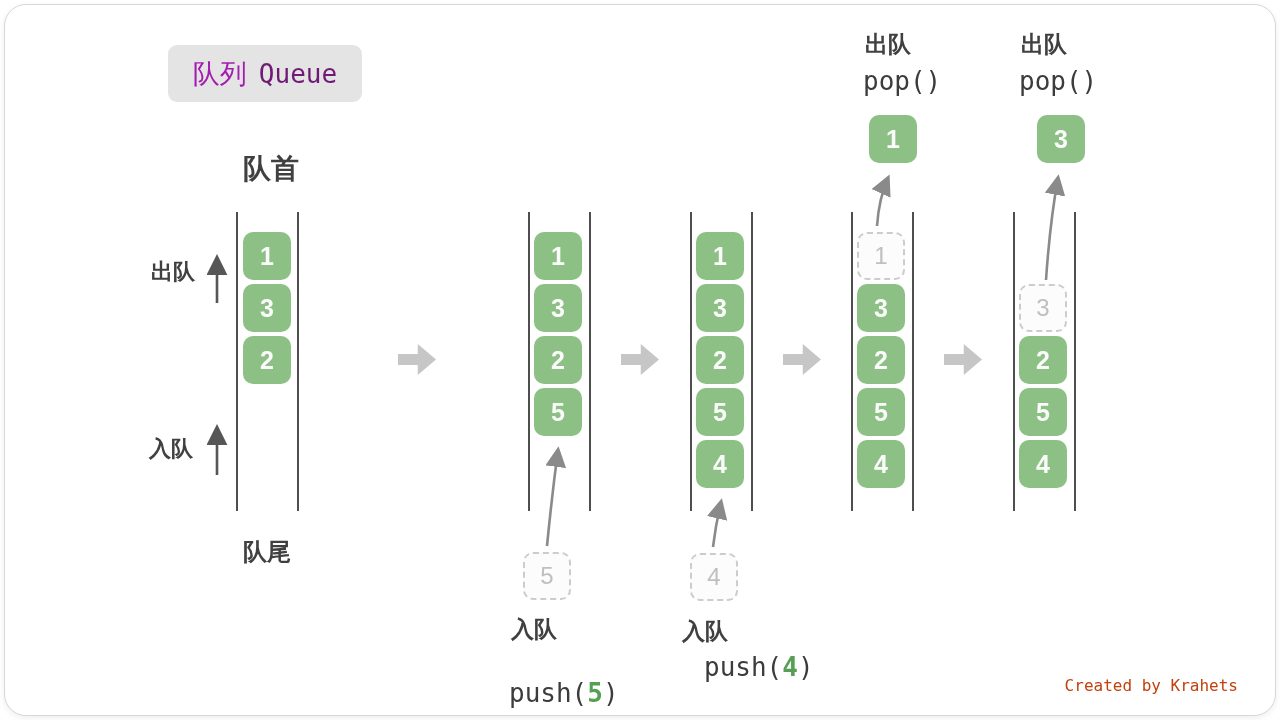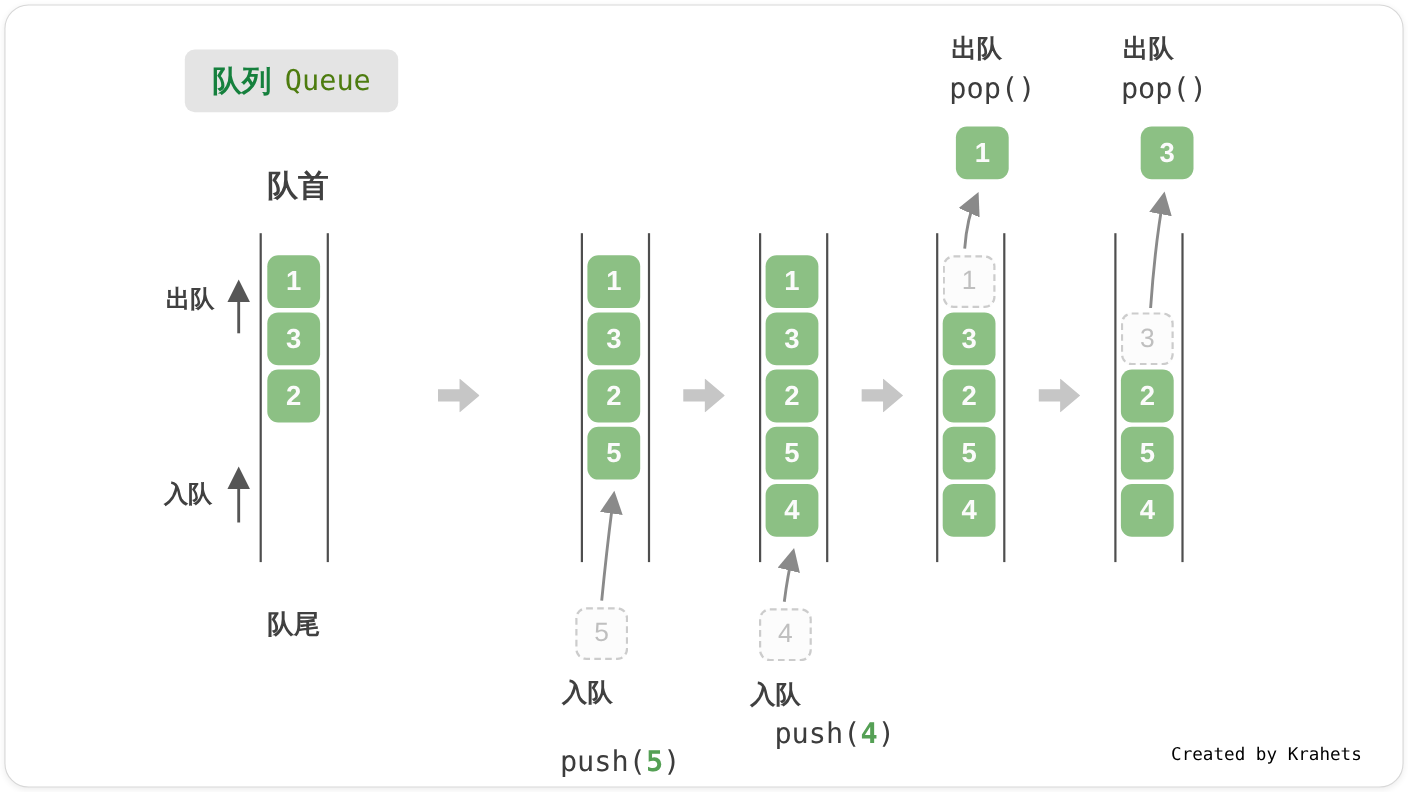--- a/index.html
+++ b/index.html
@@ -2,41 +2,41 @@
 <html><head>
 <meta charset="utf-8">
 <style>
   html,body{margin:0;padding:0;width:1280px;height:720px;background:#ffffff;overflow:hidden;
     font-family:"Liberation Sans",sans-serif;}
   .frame{position:absolute;left:4px;top:4px;right:4px;bottom:4px;background:#fff;
     border:1px solid #d7d7d7;border-radius:22px;box-shadow:0 2px 6px rgba(0,0,0,.07);}
   
   .badge{position:absolute;left:168px;top:45px;width:194px;height:57px;background:#e4e4e4;
     border-radius:9px;display:flex;align-items:center;justify-content:center;gap:12px;}
-  .badge .zh{font-size:27px;font-weight:700;color:#15803d;}
-  .badge .en{font-size:26px;color:#4d7c0f;font-family:"DejaVu Sans Mono",monospace;}
+  .badge .zh{font-size:27px;font-weight:400;color:#a21caf;}
+  .badge .en{font-size:26px;color:#701a75;font-family:"DejaVu Sans Mono",monospace;}
   
   .cjk{position:absolute;font-weight:700;color:#404040;font-size:23px;line-height:1;white-space:nowrap;}
   .code{position:absolute;font-family:"DejaVu Sans Mono",monospace;font-size:26px;color:#3c3c3c;
     line-height:1;white-space:nowrap;}
   .code .arg{color:#55a055;font-weight:700;}
   
   .wall{position:absolute;top:212px;width:1.6px;height:299px;background:#4e4e4e;}
   
   .cell{position:absolute;width:48px;height:48px;border-radius:10px;background:#8CC084;
     color:#fbfbfb;font-size:25px;font-weight:600;display:flex;align-items:center;justify-content:center;}
   .ghost{position:absolute;width:48px;height:48px;border-radius:10px;background:#fcfcfc;
     border:2.5px dashed #cccccc;box-sizing:border-box;color:#bfbfbf;font-size:24px;
     display:flex;align-items:center;justify-content:center;}
   
   .barrow{position:absolute;width:38px;height:31px;background:#c6c6c6;
     clip-path:polygon(0 32%,52% 32%,52% 0,100% 50%,52% 100%,52% 68%,0 68%);}
   .arrow-layer{position:absolute;left:0;top:0;pointer-events:none;}
   .watermark{position:absolute;right:42px;top:676px;font-family:"DejaVu Sans Mono",monospace;
-    font-size:16px;color:#000000;}
+    font-size:16px;color:#c2410c;}
 </style>
 </head>
 <body>
 
 <div class="frame"></div>
 
 <svg class="arrow-layer" width="1280" height="720" viewBox="0 0 1280 720">
   <defs>
     <marker id="ahd" markerWidth="9" markerHeight="9" refX="6.5" refY="4" orient="auto">
       <path d="M0,0 L8,4 L0,8 Z" fill="#565656"></path>
@@ -52,21 +52,21 @@
   <path d="M877,226 Q879,198 888,178" fill="none" stroke="#8a8a8a" stroke-width="2.6" marker-end="url(#ahl)"></path>
   <path d="M1046,280 Q1050,222 1058,178" fill="none" stroke="#8a8a8a" stroke-width="2.6" marker-end="url(#ahl)"></path>
 </svg>
 
 <div class="badge">
   <span class="zh">队列</span>
   <span class="en">Queue</span>
 </div>
 
 <div class="cjk" style="left:243px;top:155px;font-size:28px;">队首</div>
-<div class="cjk" style="left:243px;top:556px;font-size:24px;">队尾</div>
+<div class="cjk" style="left:243px;top:540px;font-size:24px;">队尾</div>
 <div class="cjk" style="left:151px;top:261px;font-size:22px;">出队</div>
 <div class="cjk" style="left:149px;top:438px;font-size:22px;">入队</div>
 
 <div class="wall" style="left:236px"></div>
 <div class="wall" style="left:297px"></div>
 <div class="wall" style="left:528px"></div>
 <div class="wall" style="left:589px"></div>
 <div class="wall" style="left:690px"></div>
 <div class="wall" style="left:751px"></div>
 <div class="wall" style="left:851px"></div>

